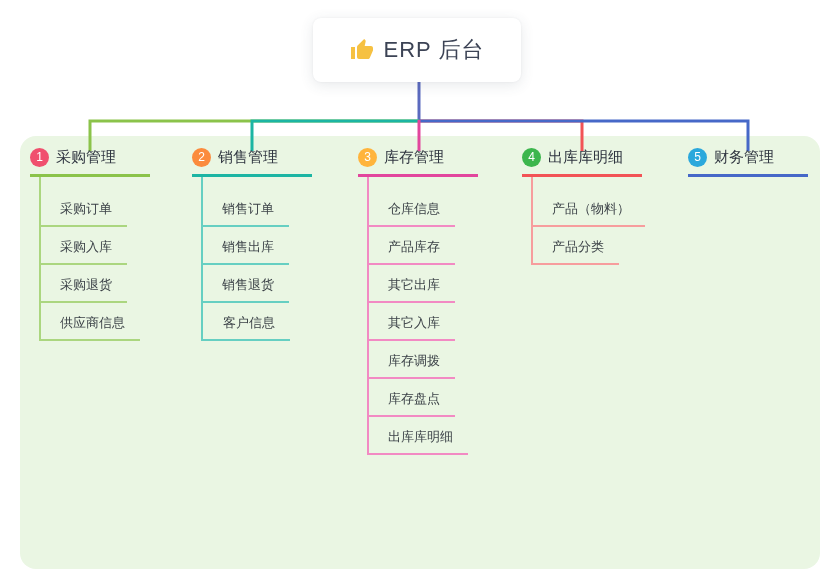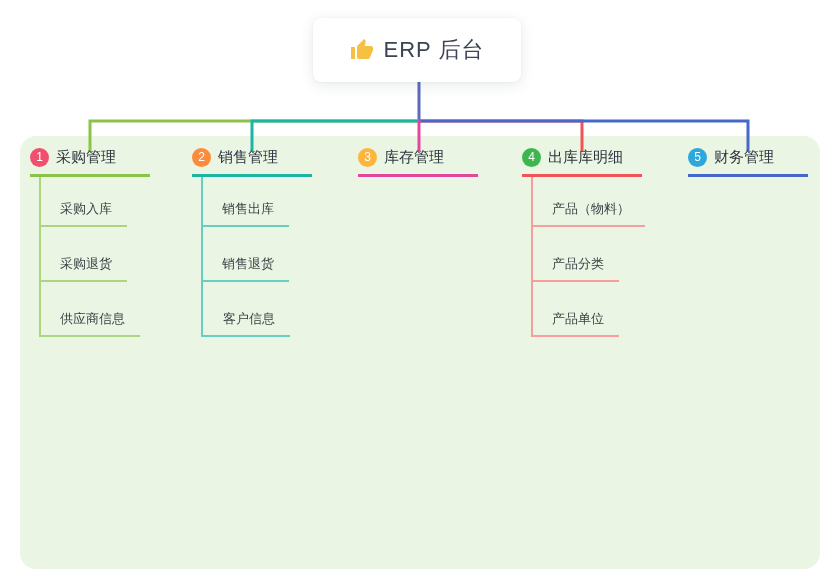--- a/index.html
+++ b/index.html
@@ -35,21 +35,21 @@
     padding-bottom:7px; border-bottom:3px solid #999;
     cursor:default;
   }
   .badge {
     width:19px; height:19px; border-radius:50%;
     color:#fff; font-size:12px; line-height:19px; text-align:center;
     flex:0 0 auto;
   }
   .branch-title { font-size:15px; color:#2f3540; white-space:nowrap; }
   .children { margin-left:9px; }
-  .child-row { position:relative; height:55px; border-left:2px solid #ccc; }
+  .child-row { position:relative; height:38px; border-left:2px solid #ccc; }
   .child-row:first-child { height:50px; }
   .child-label {
     position:absolute; left:0; bottom:0;
     padding:0 15px 7px 19px;
     border-bottom:2px solid #ccc;
     font-size:13px; color:#3c4248; white-space:nowrap;
   }
 </style>
 </head>
 <body>
@@ -72,71 +72,97 @@
   <span>ERP 后台</span>
 </div>
 
 <div class="branch" style="left:30px;">
   <div class="branch-header" style="border-bottom-color: rgb(139, 195, 74);">
     <span class="badge" style="background-color: rgb(240, 80, 110);">1</span>
     <span class="branch-title">采购管理</span>
   </div>
   <div class="children">
     <div class="child-row" style="border-left-color: rgb(171, 214, 127);">
+      <span class="child-label" style="border-bottom-color: rgb(171, 214, 127);">采购订单</span>
+    </div>
+    <div class="child-row" style="border-left-color: rgb(171, 214, 127);">
       <span class="child-label" style="border-bottom-color: rgb(171, 214, 127);">采购入库</span>
     </div>
     <div class="child-row" style="border-left-color: rgb(171, 214, 127);">
       <span class="child-label" style="border-bottom-color: rgb(171, 214, 127);">采购退货</span>
     </div>
     <div class="child-row" style="border-left-color: rgb(171, 214, 127);">
       <span class="child-label" style="border-bottom-color: rgb(171, 214, 127);">供应商信息</span>
     </div>
   </div>
 </div>
 
 <div class="branch" style="left:192px;">
   <div class="branch-header" style="border-bottom-color: rgb(28, 181, 163);">
     <span class="badge" style="background-color: rgb(251, 139, 61);">2</span>
     <span class="branch-title">销售管理</span>
   </div>
   <div class="children">
     <div class="child-row" style="border-left-color: rgb(102, 207, 194);">
+      <span class="child-label" style="border-bottom-color: rgb(102, 207, 194);">销售订单</span>
+    </div>
+    <div class="child-row" style="border-left-color: rgb(102, 207, 194);">
       <span class="child-label" style="border-bottom-color: rgb(102, 207, 194);">销售出库</span>
     </div>
     <div class="child-row" style="border-left-color: rgb(102, 207, 194);">
       <span class="child-label" style="border-bottom-color: rgb(102, 207, 194); margin-top: 16px;">销售退货</span>
     </div>
     <div class="child-row" style="border-left-color: rgb(102, 207, 194);">
       <span class="child-label" style="border-bottom-color: rgb(102, 207, 194); padding-left: 20px;">客户信息</span>
     </div>
   </div>
 </div>
 
 <div class="branch" style="left:358px;">
   <div class="branch-header" style="border-bottom-color: rgb(226, 70, 157);">
     <span class="badge" style="background-color: rgb(255, 180, 60);">3</span>
     <span class="branch-title">库存管理</span>
   </div>
+  <div class="children">
+    <div class="child-row" style="border-left-color: rgb(242, 138, 195);">
+      <span class="child-label" style="border-bottom-color: rgb(242, 138, 195);">仓库信息</span>
+    </div>
+    <div class="child-row" style="border-left-color: rgb(242, 138, 195);">
+      <span class="child-label" style="border-bottom-color: rgb(242, 138, 195);">产品库存</span>
+    </div>
+    <div class="child-row" style="border-left-color: rgb(242, 138, 195);">
+      <span class="child-label" style="border-bottom-color: rgb(242, 138, 195);">其它出库</span>
+    </div>
+    <div class="child-row" style="border-left-color: rgb(242, 138, 195);">
+      <span class="child-label" style="border-bottom-color: rgb(242, 138, 195);">其它入库</span>
+    </div>
+    <div class="child-row" style="border-left-color: rgb(242, 138, 195);">
+      <span class="child-label" style="border-bottom-color: rgb(242, 138, 195);">库存调拨</span>
+    </div>
+    <div class="child-row" style="border-left-color: rgb(242, 138, 195);">
+      <span class="child-label" style="border-bottom-color: rgb(242, 138, 195);">库存盘点</span>
+    </div>
+    <div class="child-row" style="border-left-color: rgb(242, 138, 195);">
+      <span class="child-label" style="border-bottom-color: rgb(242, 138, 195);">出库库明细</span>
+    </div>
+  </div>
 </div>
 
 <div class="branch" style="left:522px;">
   <div class="branch-header" style="border-bottom-color: rgb(242, 83, 86);">
     <span class="badge" style="background-color: rgb(60, 182, 77);">4</span>
     <span class="branch-title">出库库明细</span>
   </div>
   <div class="children">
     <div class="child-row" style="border-left-color: rgb(247, 157, 157); font-family: Liberation Serif, serif;">
       <span class="child-label" style="border-bottom-color: rgb(247, 157, 157);">产品（物料）</span>
     </div>
     <div class="child-row" style="border-left-color: rgb(247, 157, 157);">
       <span class="child-label" style="border-bottom-color: rgb(247, 157, 157);">产品分类</span>
     </div>
-    <div class="child-row" style="border-left-color: rgb(247, 157, 157);">
-      <span class="child-label" style="border-bottom-color: rgb(247, 157, 157);">产品单位</span>
-    </div>
   </div>
 </div>
 
 <div class="branch" style="left:688px;">
   <div class="branch-header" style="border-bottom-color: rgb(70, 104, 200);">
     <span class="badge" style="background-color: rgb(43, 168, 220);">5</span>
     <span class="branch-title">财务管理</span>
   </div>
 </div>
 

